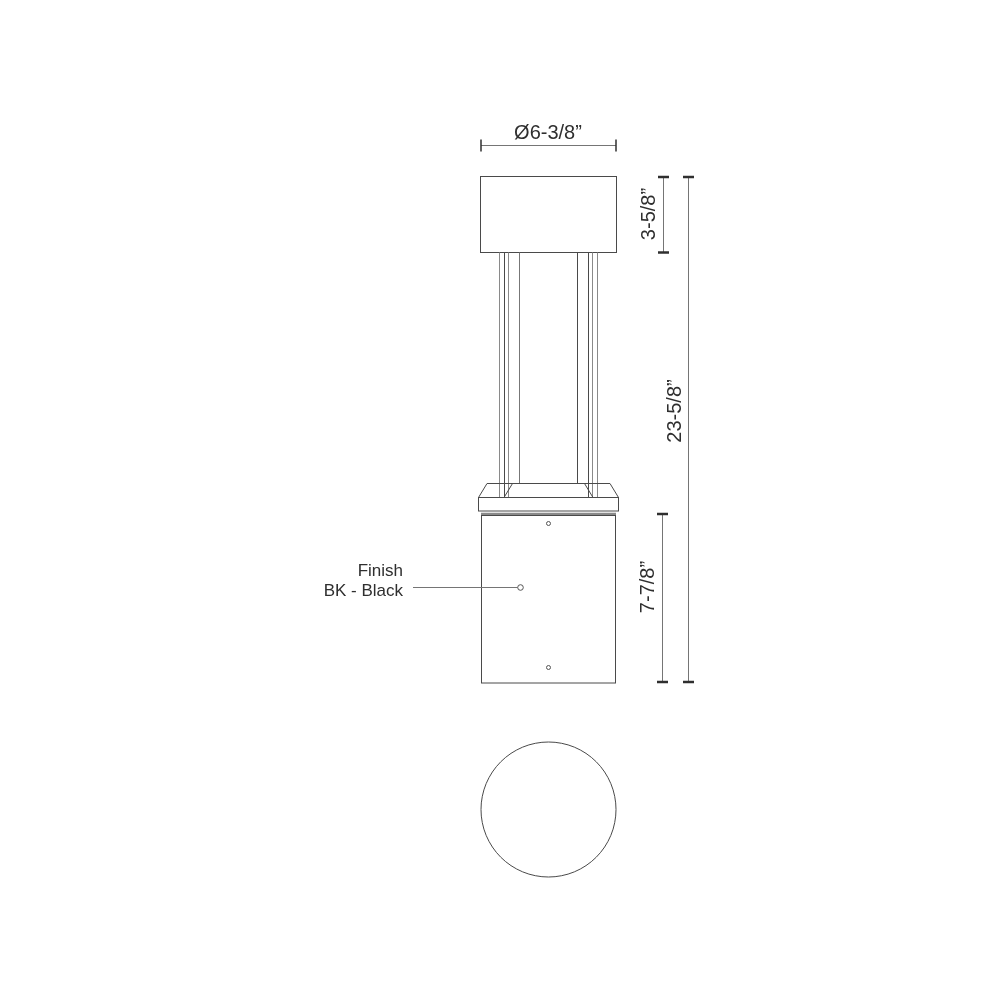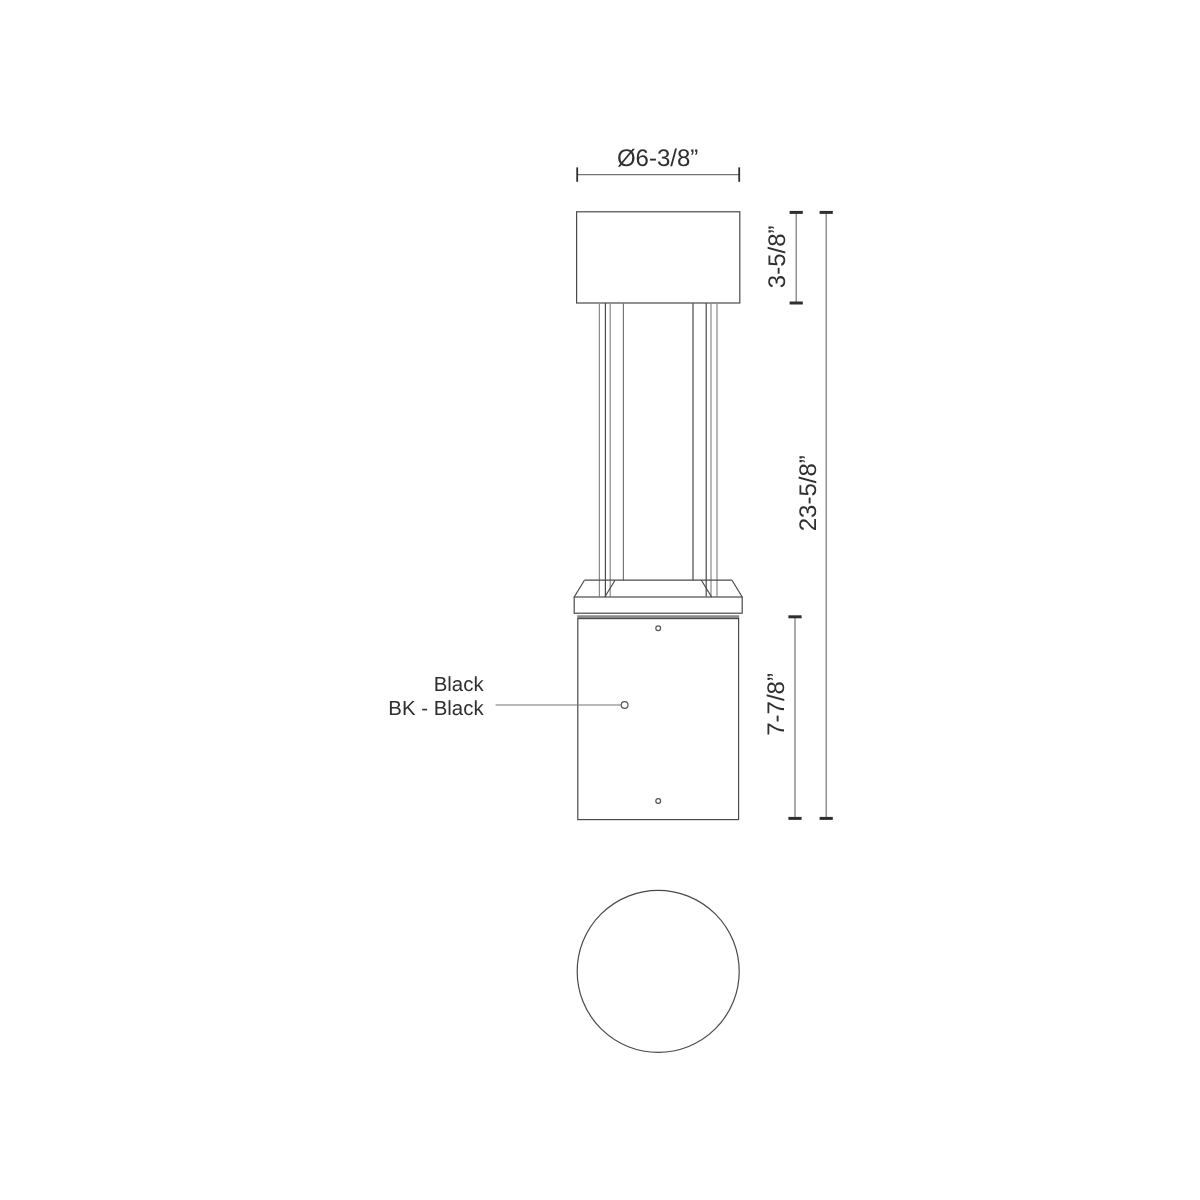--- a/index.html
+++ b/index.html
@@ -106,17 +106,17 @@
 
   <div class="dim-text" style="left:468px; top:121px; width:160px;">Ø6-3/8”</div>
 
   <div class="dim-text rot" style="left:593px; top:203px;">3-5/8”</div>
 
   <div class="dim-text rot" style="left:619px; top:400px;">23-5/8”</div>
 
   <div class="dim-text rot" style="left:592px; top:576px;">7-7/8”</div>
 
   <div class="finish-label">
-    <div>Black</div>
+    <div>Finish</div>
     <div>BK - Black</div>
   </div>
 
 </div>
 
 </body></html>

